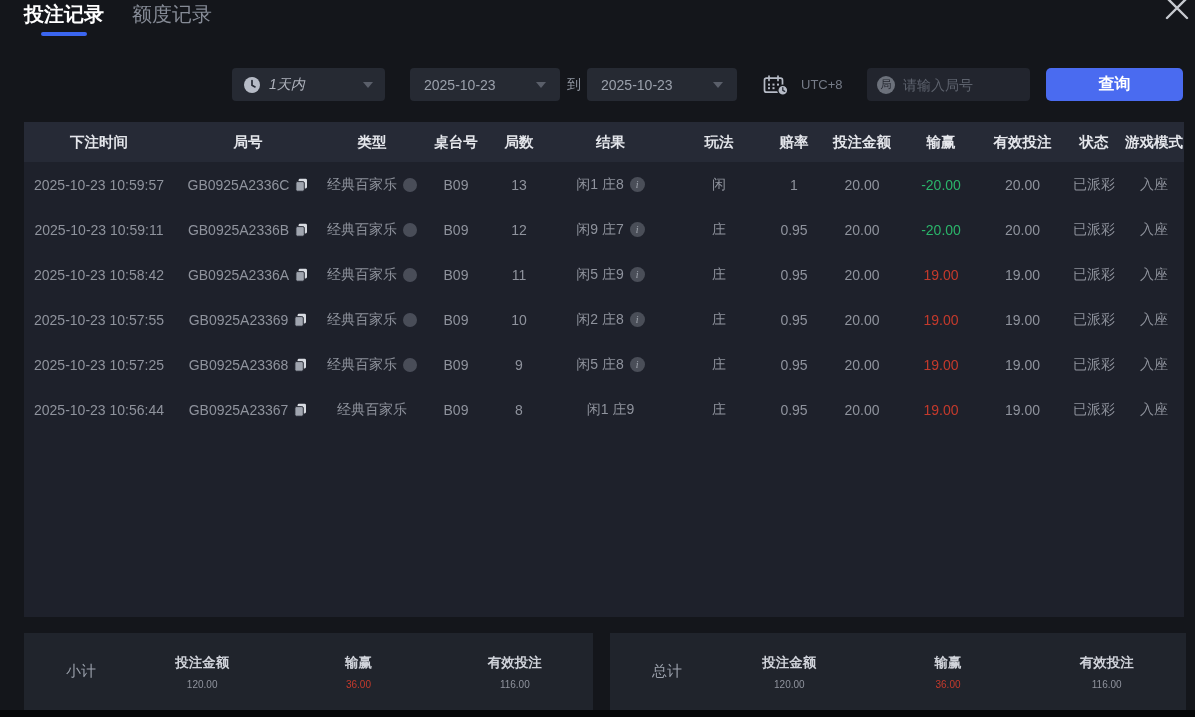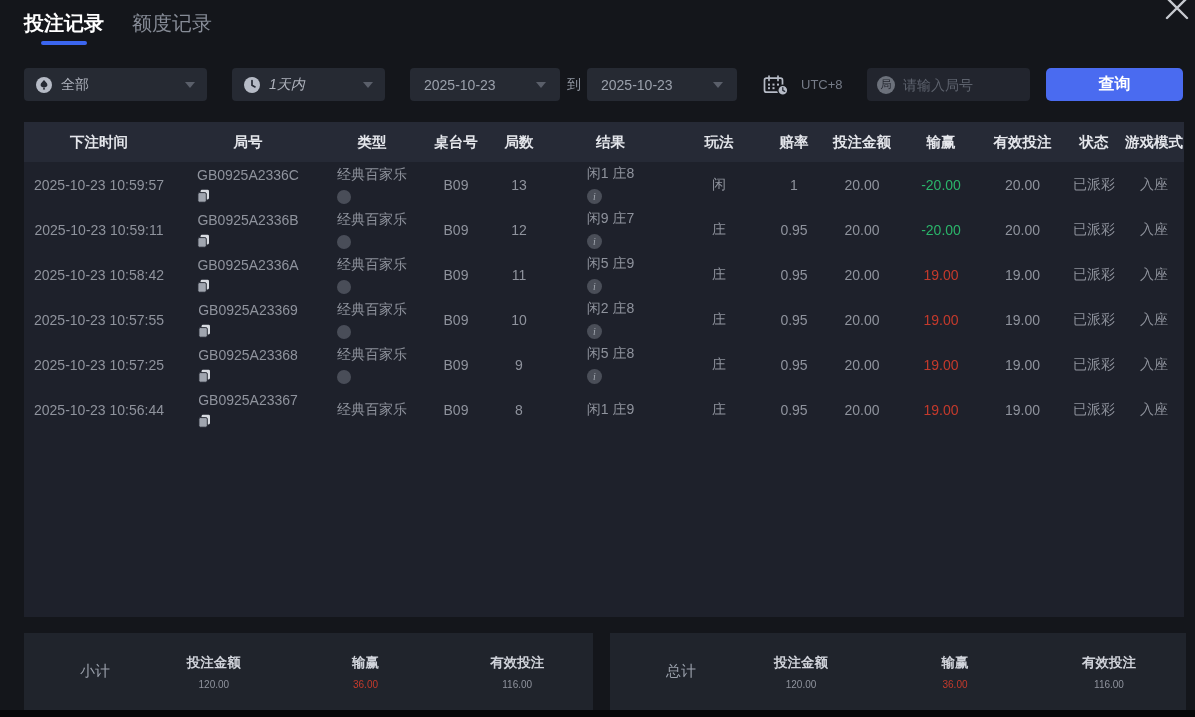--- a/index.html
+++ b/index.html
@@ -7,21 +7,21 @@
   body {
     font-family:"Liberation Sans","DejaVu Sans",sans-serif;
     background:#121418; overflow:hidden; position:relative;
   }
   .page { position:absolute; inset:0; background:#14161b; }
 
   
   .close-btn { position:absolute; top:-8px; right:2px; width:32px; height:32px; cursor:pointer; }
 
   
-  .tabs { position:absolute; top:10px; left:24px; display:flex; gap:28px; }
+  .tabs { position:absolute; top:1px; left:24px; display:flex; gap:28px; }
   .tab { font-size:20px; color:#868b96; cursor:pointer; padding-bottom:8px; position:relative; }
   .tab.active { color:#ffffff; font-weight:bold; }
   .tab .underline { position:absolute; left:50%; transform:translateX(-50%); bottom:0;
     width:46px; height:4px; border-radius:2px; background:#3b66f0; }
 
   
   .filters { position:absolute; top:68px; left:0; right:0; height:33px; }
   .f-item { position:absolute; top:0; height:33px; background:#262a33; border-radius:4px;
     display:flex; align-items:center; color:#aeb2bc; font-size:14px; cursor:pointer; }
   .f-item .lbl { flex:1; }
@@ -45,33 +45,33 @@
     font-weight:bold; cursor:pointer; font-family:inherit; }
 
   
   .table-panel { position:absolute; left:24px; top:122px; width:1160px; height:495px;
     background:#1e212b; }
   table { width:100%; border-collapse:collapse; table-layout:fixed; }
   thead tr { height:40px; background:#262a36; }
   th { color:#e4e6eb; font-size:14.5px; font-weight:bold; white-space:nowrap; }
   tbody tr { height:45px; }
   td { color:#8f939d; font-size:14px; text-align:center; white-space:nowrap; }
-  .cell-flex { display:inline-flex; gap:6px;flex-direction:column; }
+  .cell-flex { display:inline-flex; align-items:center; gap:6px; }
   .copy-ic { cursor:pointer; display:inline-flex; }
   .type-dot { width:14px; height:14px; border-radius:50%; background:#6e737d; opacity:.55; display:inline-block; }
   .info-ic { width:15px; height:15px; border-radius:50%; background:#4a4e58; color:#a3a8b1;
     font-size:10px; font-style:italic; display:inline-flex; align-items:center;
     justify-content:center; cursor:pointer; font-family:"Liberation Serif","DejaVu Serif",serif; }
 
   
   .summaries { position:absolute; left:24px; top:633px; width:1162px; display:flex; gap:17px; }
   .summary { height:77px; background:#20242c; display:flex; align-items:center; }
   .summary.left { width:569px; }
   .summary.right { width:576px; }
-  .sum-title { width:100px; padding-left:42px; color:#9aa0ab; font-size:15px;margin-left:14px; }
+  .sum-title { width:100px; padding-left:42px; color:#9aa0ab; font-size:15px; }
   .sum-col { flex:1; text-align:center; }
   .sum-col .l { color:#d0d3da; font-size:13.5px; font-weight:bold; margin-bottom:7px; }
   .sum-col .v { color:#8f939d; font-size:10px; }
 
   .bottom-bar { position:absolute; left:0; bottom:0; width:1195px; height:7px; background:#060708; }
 </style>
 </head>
 <body>
 
 <div class="page">
@@ -86,28 +86,20 @@
     <div class="tab active">
       <span>投注记录</span>
       <div class="underline"></div>
     </div>
     <div class="tab">
       <span>额度记录</span>
     </div>
   </div>
 
   <div class="filters">
-    <div class="f-item f-cat">
-      <svg width="16" height="16" viewBox="0 0 16 16">
-        <circle cx="8" cy="8" r="8" fill="#b6bbc6"></circle>
-        <path d="M8 3.1C9.4 4.9 11.4 6.1 11.4 8a2.15 2.15 0 0 1-3.1 1.95l.85 2.45H6.85l.85-2.45A2.15 2.15 0 0 1 4.6 8C4.6 6.1 6.6 4.9 8 3.1z" fill="#252a34"></path>
-      </svg>
-      <span class="lbl">全部</span>
-      <span class="chev"></span>
-    </div>
 
     <div class="f-item f-range">
       <svg width="16" height="16" viewBox="0 0 16 16">
         <circle cx="8" cy="8" r="8" fill="#b6bbc6"></circle>
         <path d="M8 3.6V8.2l3 1.7" stroke="#252a34" stroke-width="1.7" fill="none" stroke-linecap="round"></path>
       </svg>
       <span class="lbl">1天内</span>
       <span class="chev"></span>
     </div>
 

